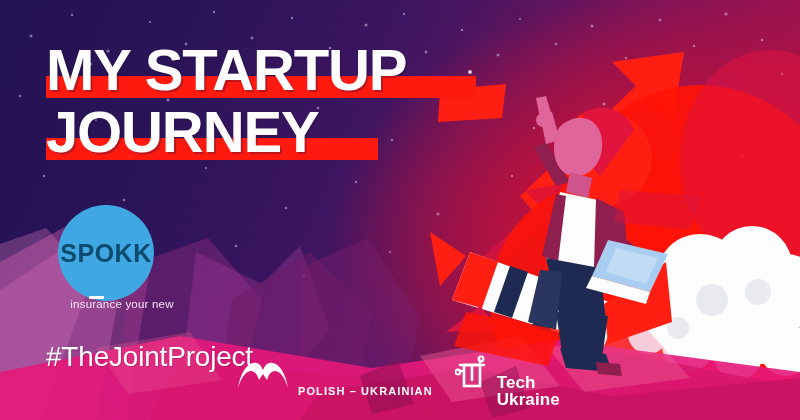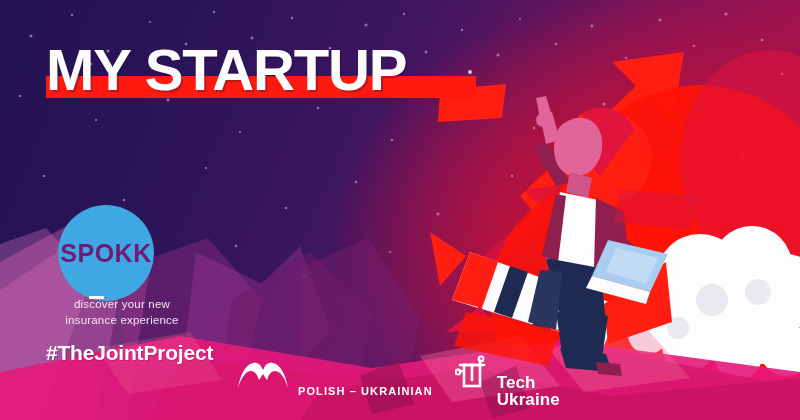--- a/index.html
+++ b/index.html
@@ -43,34 +43,34 @@
   
   #spokk-logo {
     position:absolute; left:58px; top:205px; z-index:30;
     width:96px; height:96px; border-radius:50%;
     background:#3fa7e2;
     display:flex; align-items:center; justify-content:center;
   }
   #spokk-wordmark {
     position:relative;
     font-weight:bold; font-size:25px; letter-spacing:.5px;
-    color:#701a75;
+    color:#0c4a6e;
   }
   #spokk-underline {
     position:absolute; left:31px; bottom:2px;
     width:15px; height:3px; background:#ffffff; border-radius:1px;
   }
   #spokk-tagline {
     position:absolute; left:42px; top:296px; width:160px; z-index:30;
     text-align:center; color:#f2e4f2;
     font-size:11.5px; line-height:16px; letter-spacing:.2px;
   }
   #hashtag {
     position:absolute; left:46px; top:341px; z-index:30;
-    font-weight:bold; font-size:21px; letter-spacing:-.2px;
+    font-weight:normal; font-size:28px; letter-spacing:-.2px;
     color:#ffffff; text-shadow:1px 1px 0 rgba(90,10,60,.28);
   }
 
   
   #partner-strip {
     position:absolute; left:236px; top:338px; z-index:30;
     display:flex; align-items:center; gap:22px;
   }
   .partner { display:flex; align-items:center; gap:8px; }
   .partner-text { color:#ffffff;margin-top:36px; }
@@ -269,30 +269,33 @@
     <path d="M440 90 L506 84 L502 118 L438 122 Z" fill="#ff1f12"></path>
     <path d="M620 190 L700 196 L690 230 L614 222 Z" fill="#d8143f" opacity=".5"></path>
     <path d="M466 312 L560 330 L548 366 L454 346 Z" fill="#ff1405" opacity=".8"></path>
   </svg>
 
   <div id="headline-block">
     <div class="hl-line">
       <div class="hl-bar" id="bar-1"></div>
       <div class="hl-text">MY STARTUP</div>
     </div>
+    <div class="hl-line">
+      <div class="hl-bar" id="bar-2"></div>
+      <div class="hl-text">JOURNEY</div>
+    </div>
   </div>
 
   <div id="spokk-logo">
     <div id="spokk-wordmark">SPOKK</div>
     <div id="spokk-underline"></div>
   </div>
 
   <div id="spokk-tagline">
-    <div>discover your new</div>
-    <div>insurance experience</div>
+    <div>insurance your new</div>
   </div>
 
   <div id="hashtag">#TheJointProject</div>
 
   <div id="partner-strip">
 
     <div class="partner">
       <svg width="54" height="38" viewBox="0 0 54 38">
         <path d="M2 34 C6 8 22 2 27 16 C32 2 48 8 52 34 C46 14 35 12 31 26 L27 20 L23 26 C19 12 8 14 2 34 Z" fill="#ffffff"></path>
       </svg>

